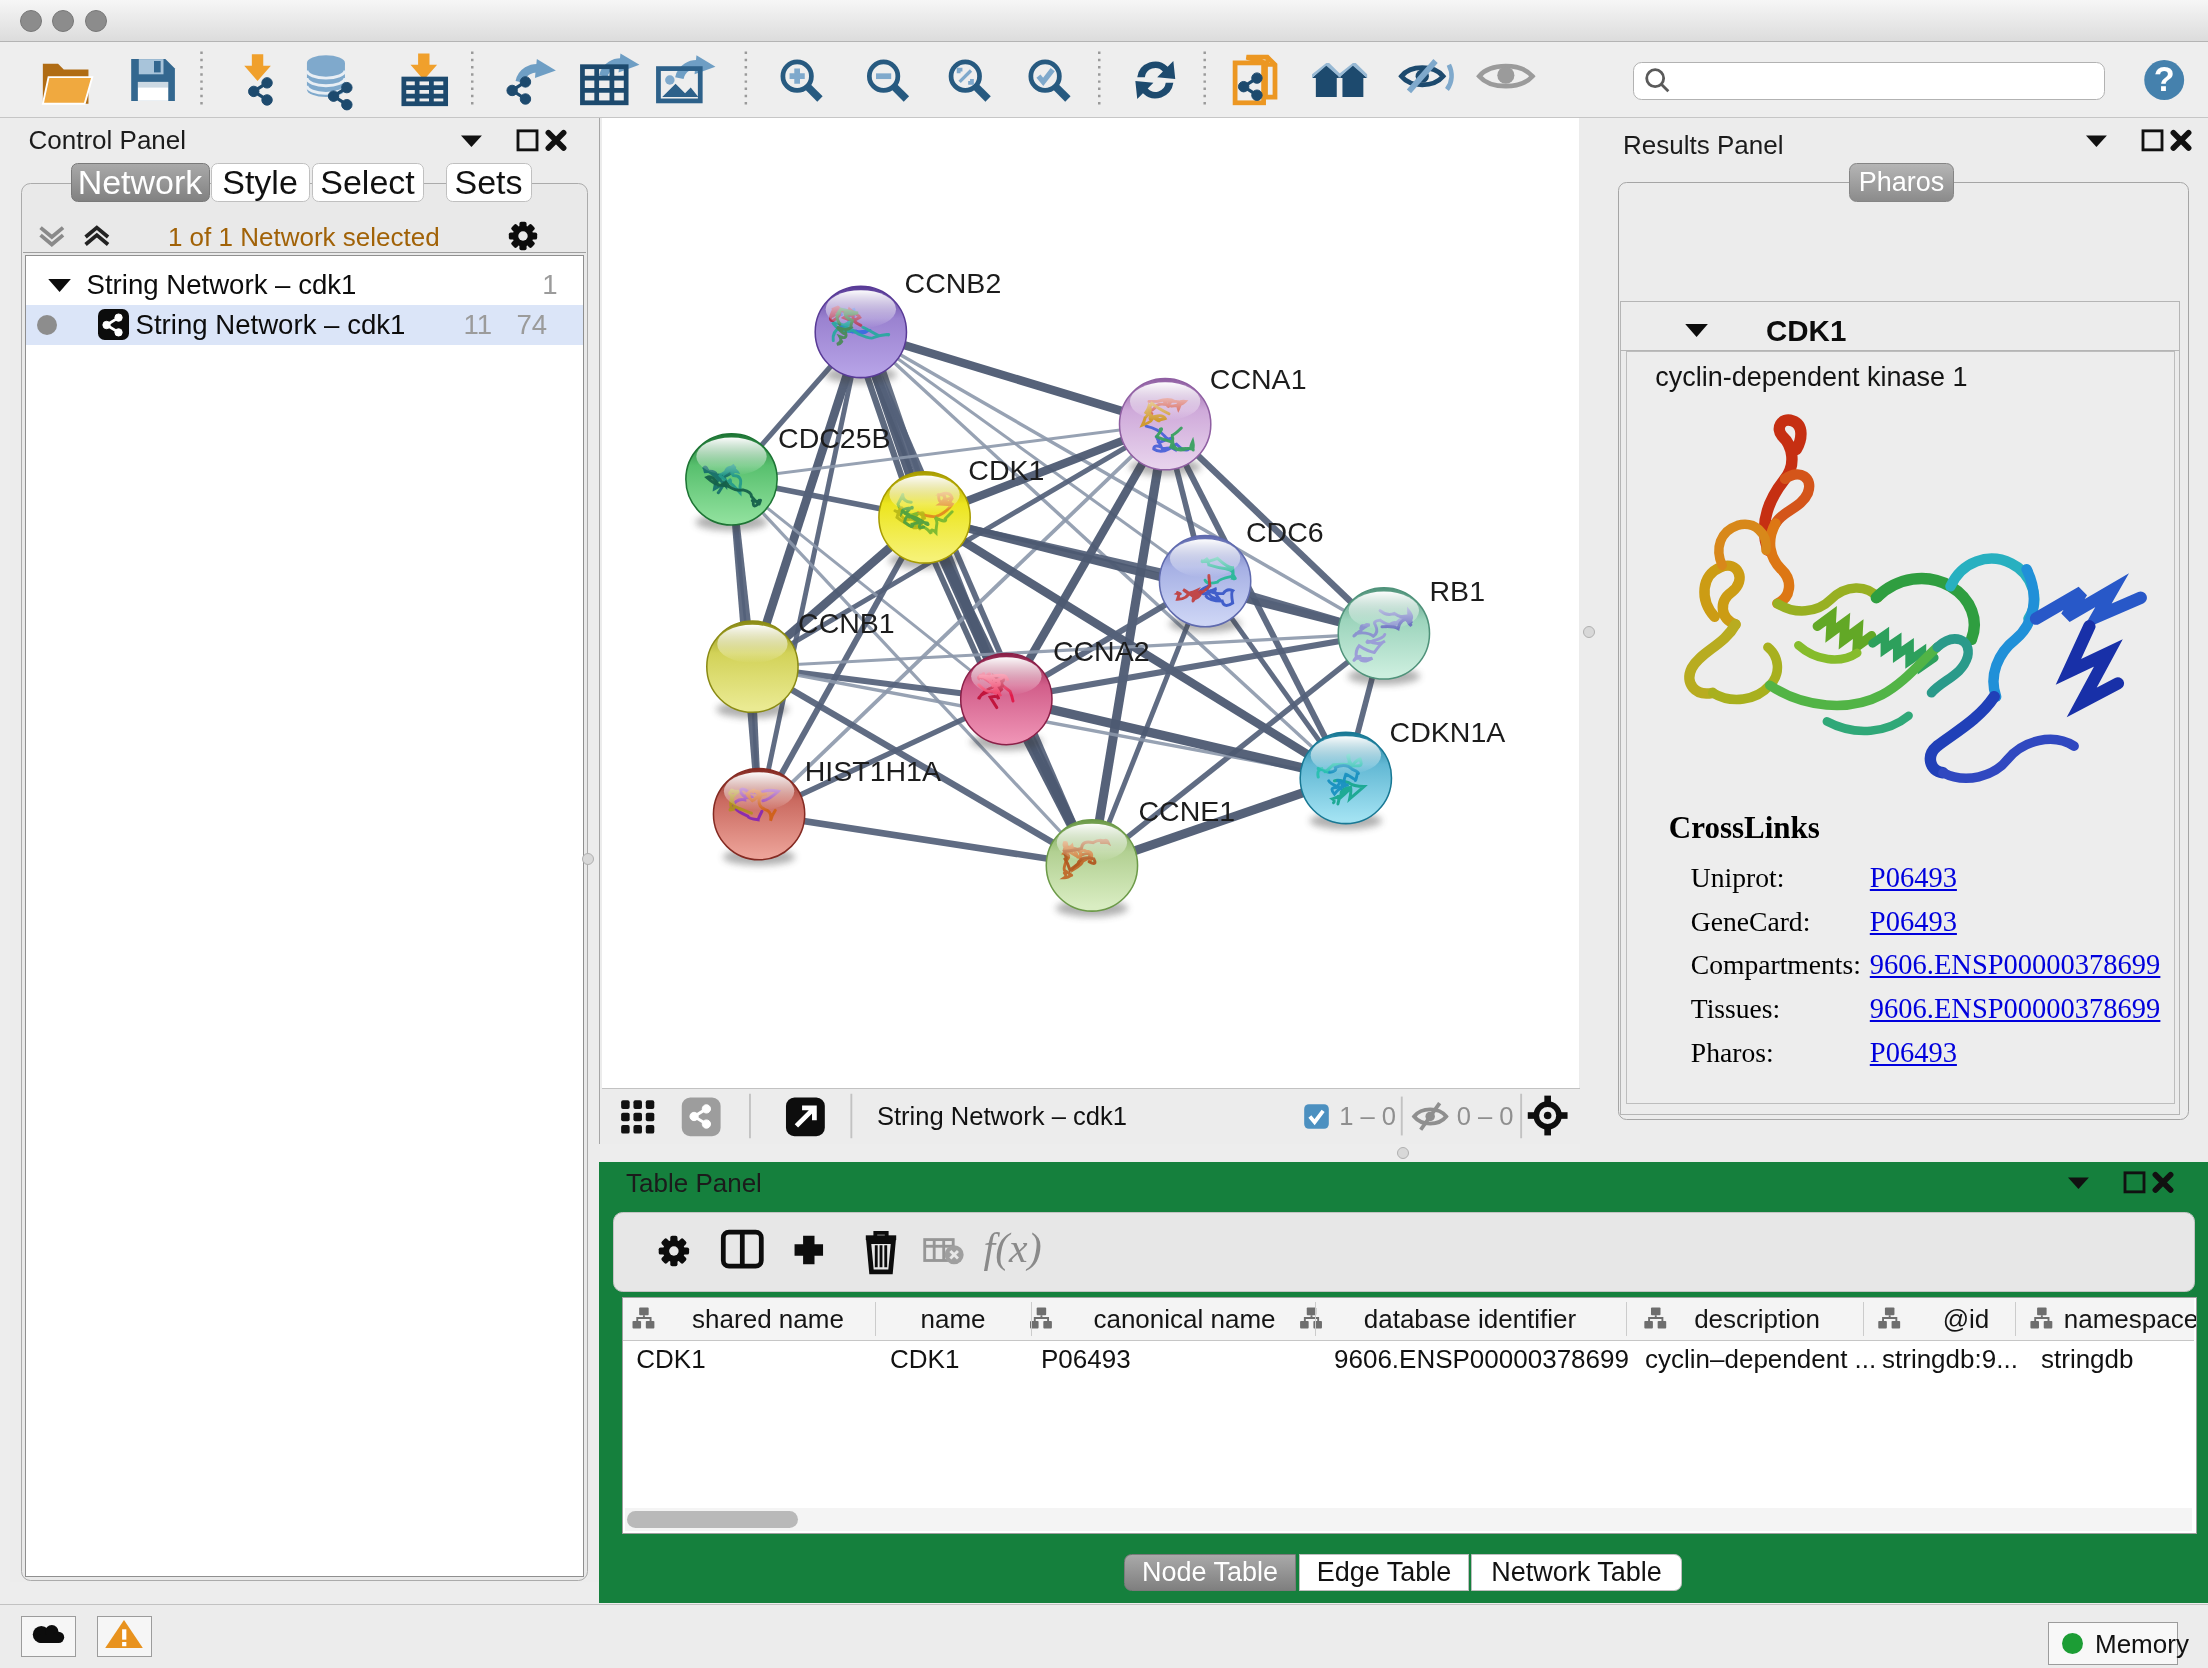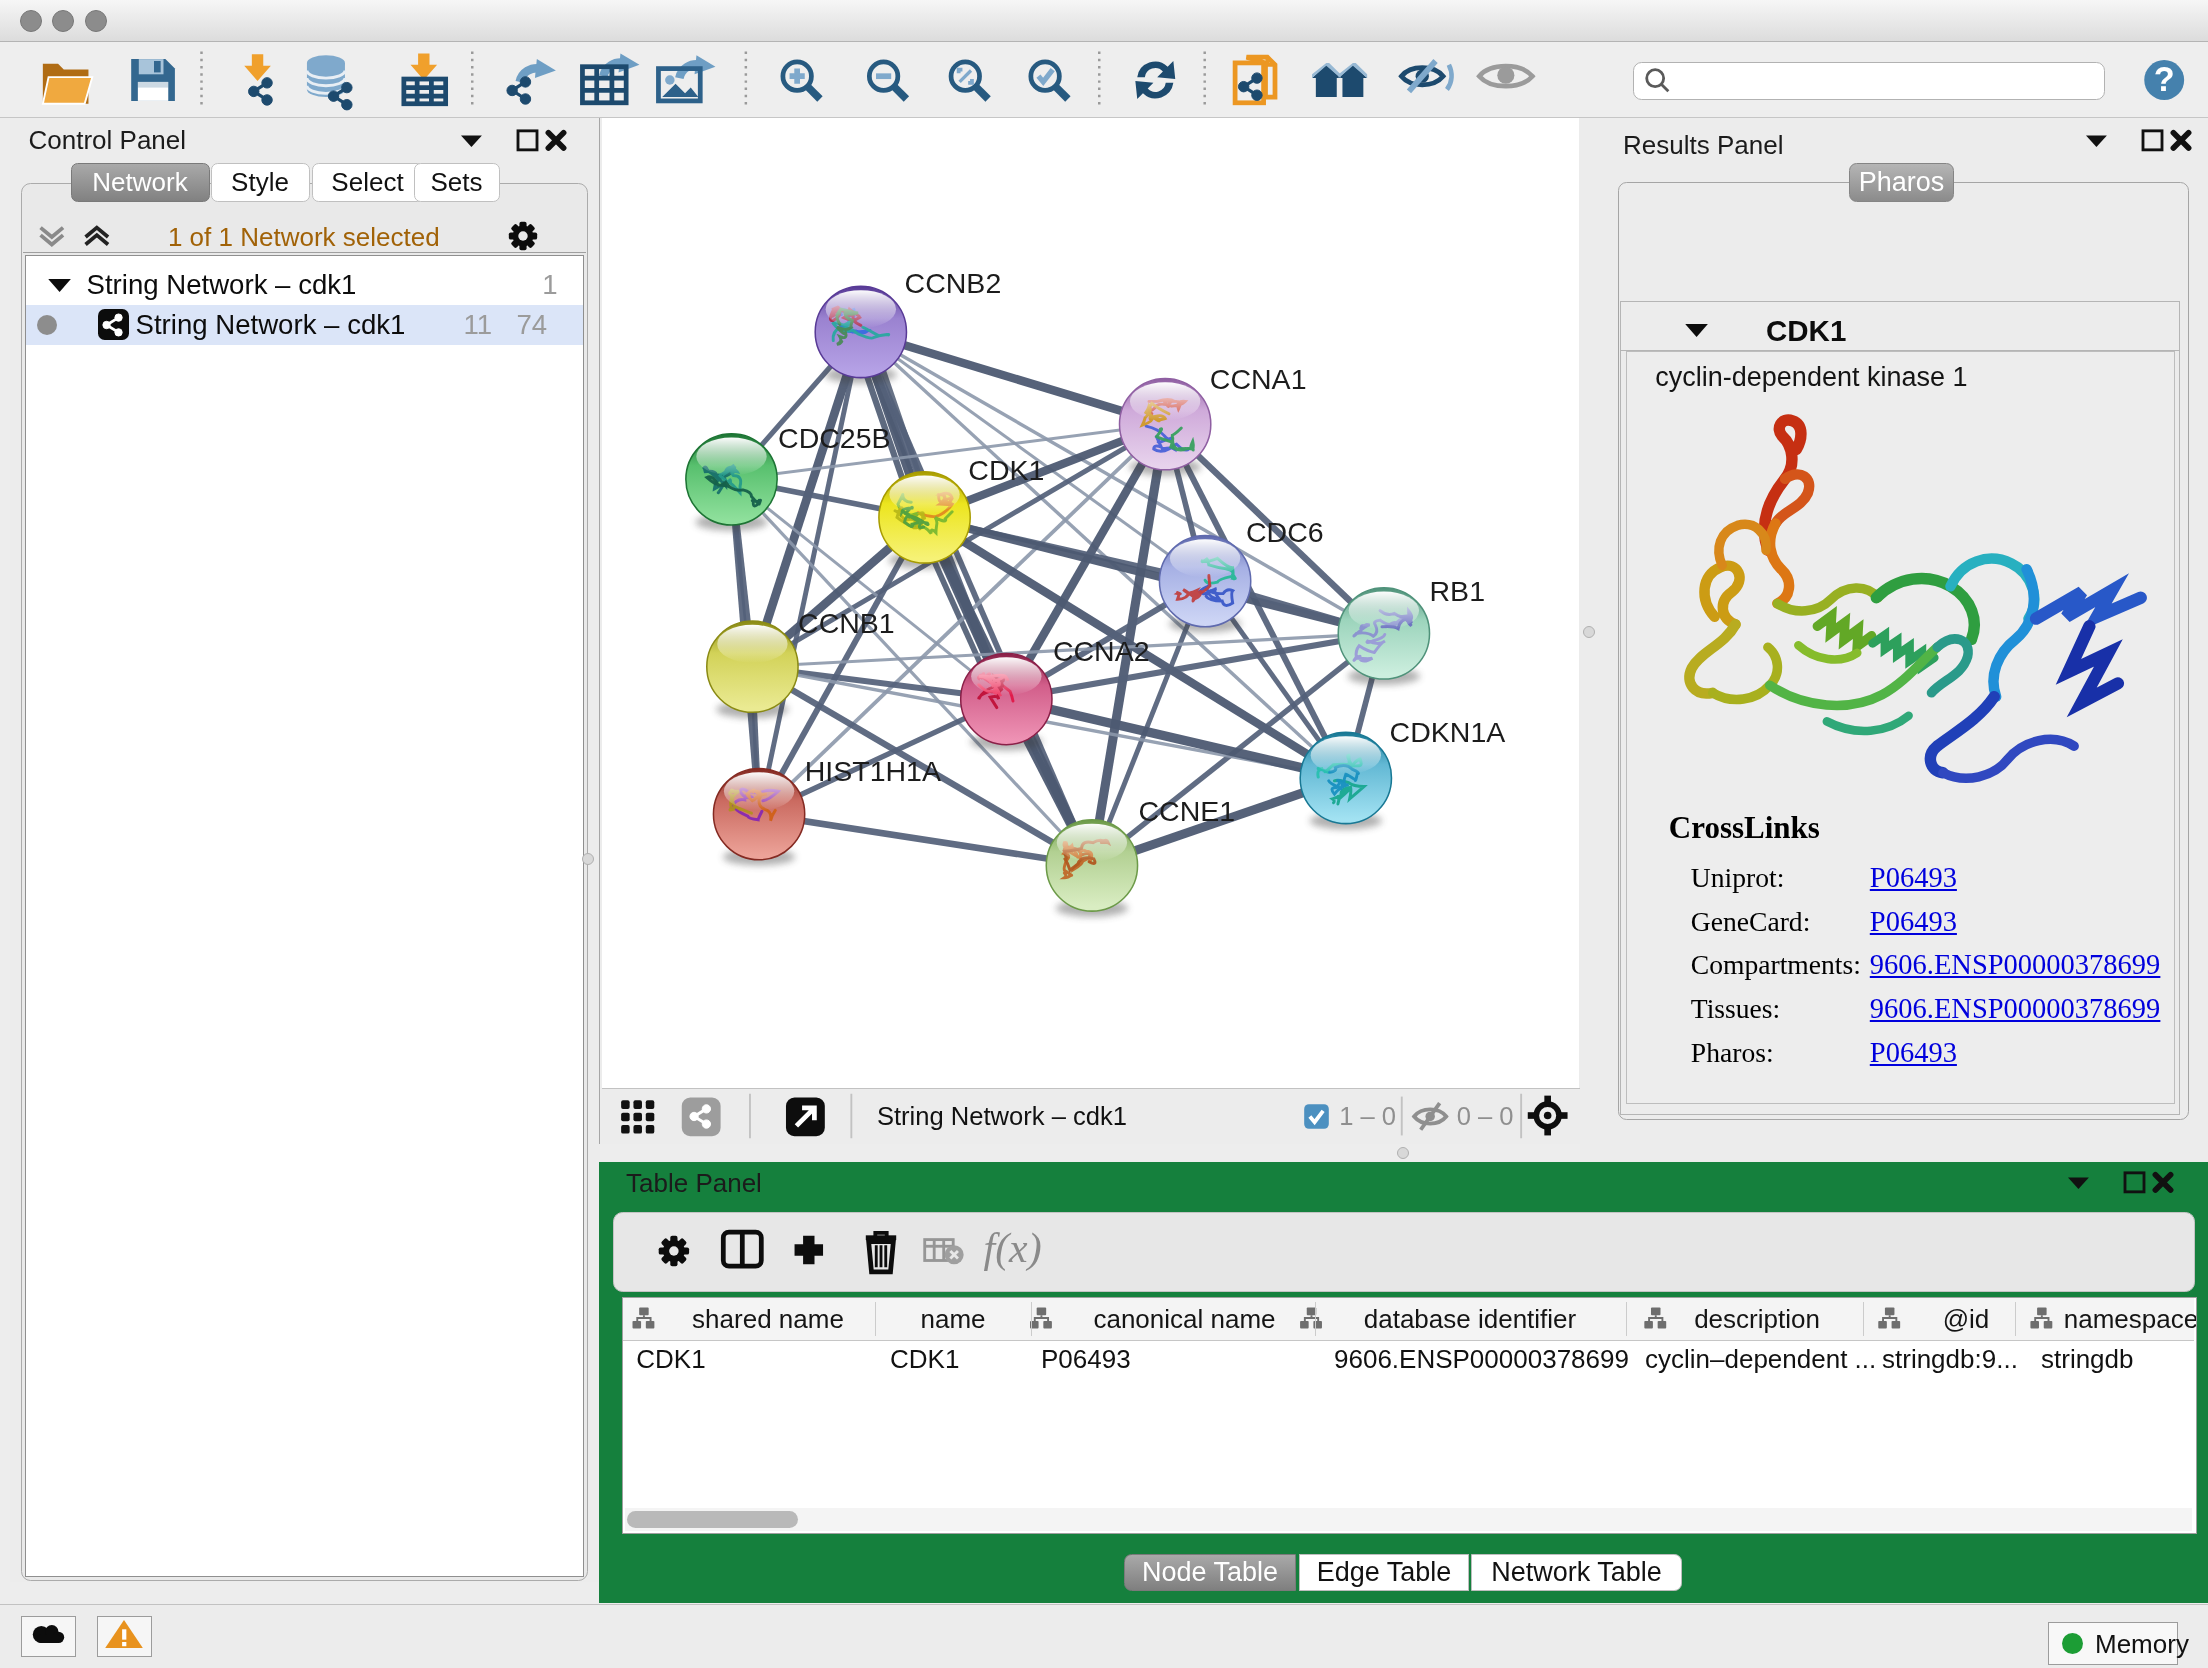--- a/index.html
+++ b/index.html
@@ -18,21 +18,21 @@
 #searchbox { position:absolute; left:1633px; top:20px; width:472px; height:38px; background:#fff;
   border:1.9px solid #b2b2b2; border-radius:8.6px; }
 
 
 .ptitle { font-size:26px; color:#1b1b1b; }
 .pctl { position:absolute; color:#111; }
 
 
 #cpanel { position:absolute; left:9.5px; top:120px; width:590px; height:1462px; background:#ececec; }
 .tab { position:absolute; z-index:5; top:43px; height:39px; border:1px solid #c0c0c0; background:#fff;
-  border-radius:6.7px; font-size:26px; color:#111; text-align:center; line-height:37px; }
+  border-radius:6.7px; font-size:34px; color:#111; text-align:center; line-height:37px; }
 .tabsel { background:linear-gradient(#a9a9a9,#818181); color:#fff; border-color:#7a7a7a; }
 #cbox { position:absolute; left:11.4px; top:63px; width:567px; height:1398px; background:#e9e9e9;
   border:1.9px solid #ababab; border-radius:9.5px; }
 #collbar { position:absolute; left:13.3px; top:102px; width:563px; height:31px; border-bottom:1.9px solid #9f9f9f; }
 #ctree { position:absolute; left:15px; top:135px; width:559px; height:1322px; background:#fff; border:1px solid #8f8f8f; }
 
 
 #netview { position:absolute; left:599px; top:118px; width:981px; height:1026px; background:#ececec; border-left:1.9px solid #a6a6a6; }
 #canvas { position:absolute; left:1.9px; top:0px; width:977px; height:970px; background:#ffffff; }
 #netstatus { position:absolute; left:1.9px; top:970px; width:979px; height:56px; background:#ececec; border-top:1.9px solid #c2c2c2; }
@@ -232,21 +232,21 @@
 <div id="cpanel">
   <div class="ptitle" style="position:absolute;left:19px;top:4.8px;">Control Panel</div>
   <svg class="pctl" width="114" height="28.5" viewBox="0 0 120 30" style="left:451px;top:7.6px;">
     <path d="M0 8 L22 8 L11 20 Z" fill="#111"></path>
     <rect x="60" y="3" width="20" height="20" fill="none" stroke="#111" stroke-width="3"></rect>
     <path d="M92 5 L108 21 M108 5 L92 21" stroke="#111" stroke-width="6" stroke-linecap="round"></path>
   </svg>
   <div class="tab tabsel" style="left:61px; width:139px;">Network</div>
   <div class="tab" style="left:201px; width:99px;">Style</div>
   <div class="tab" style="left:302px; width:112px;">Select</div>
-  <div class="tab" style="left:404px; width:86px;">Sets</div>
+  <div class="tab" style="left:436px; width:86px;">Sets</div>
   <div id="cbox"></div>
   <div id="collbar">
     <svg width="86" height="30" viewBox="0 0 90 32" style="position:absolute;left:13.3px;top:0;">
       <g fill="none" stroke="#8a8a8a" stroke-width="4">
         <path d="M4 6 L16 16 L28 6 M4 14 L16 24 L28 14"></path>
       </g>
       <g fill="none" stroke="#222" stroke-width="4">
         <path d="M52 16 L64 6 L76 16 M52 24 L64 14 L76 24"></path>
       </g>
     </svg>

